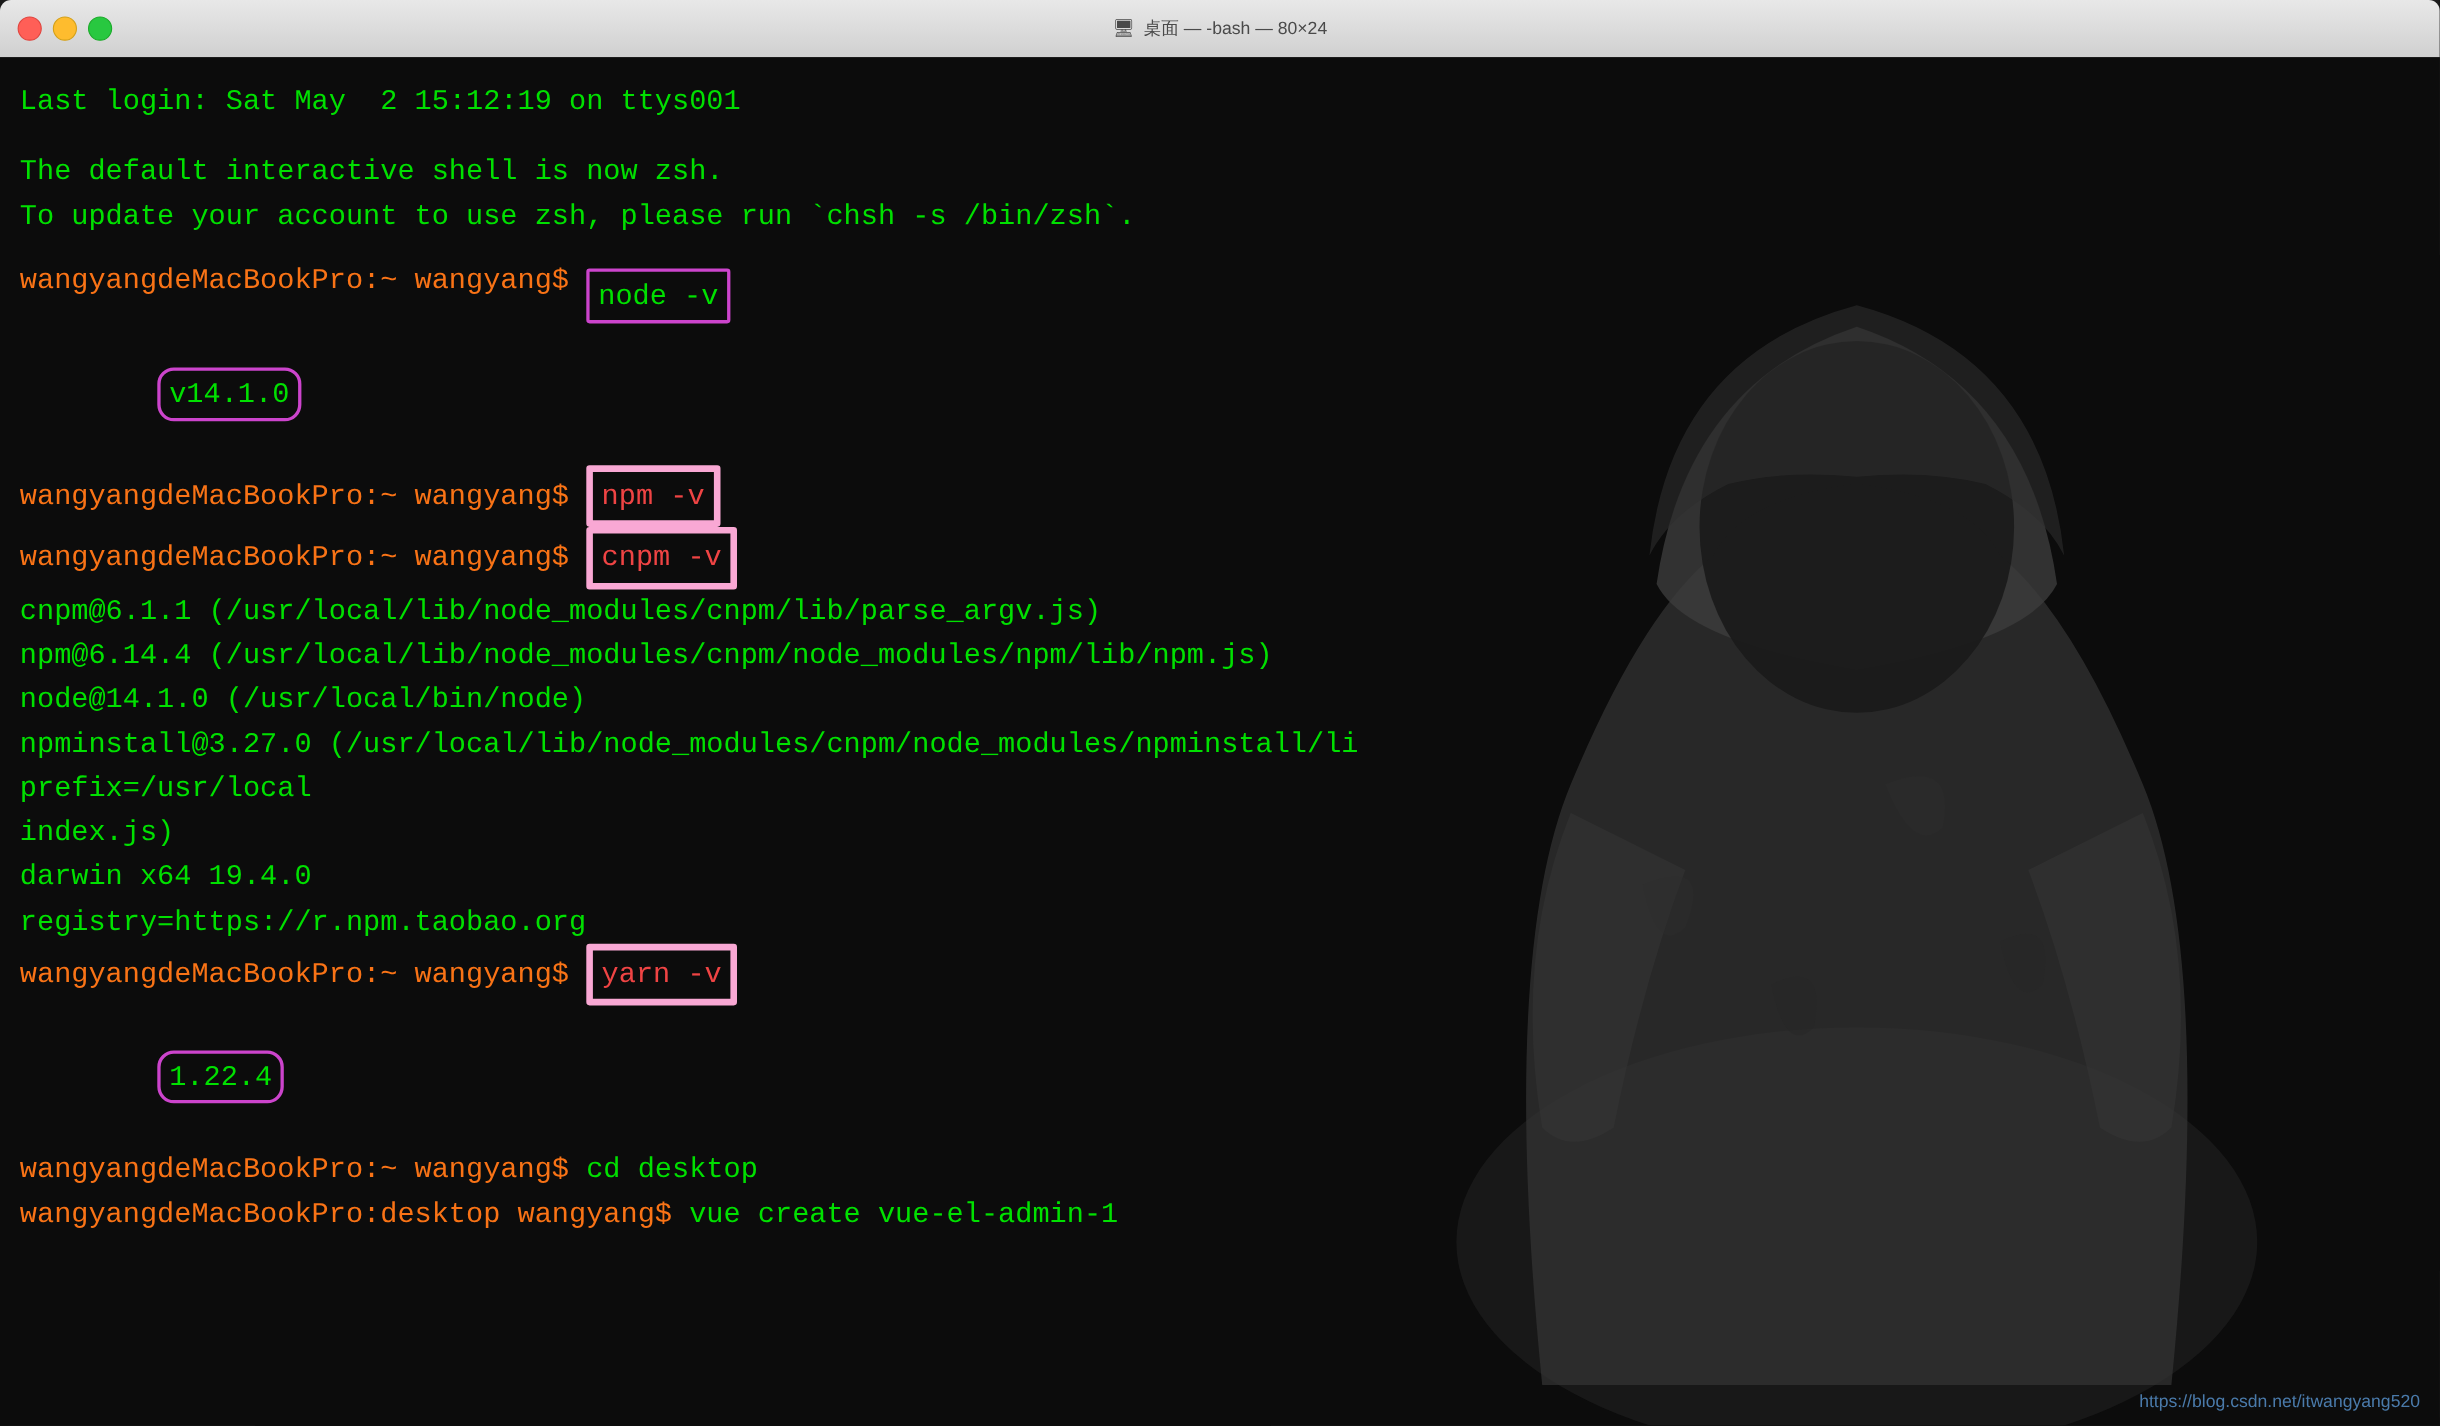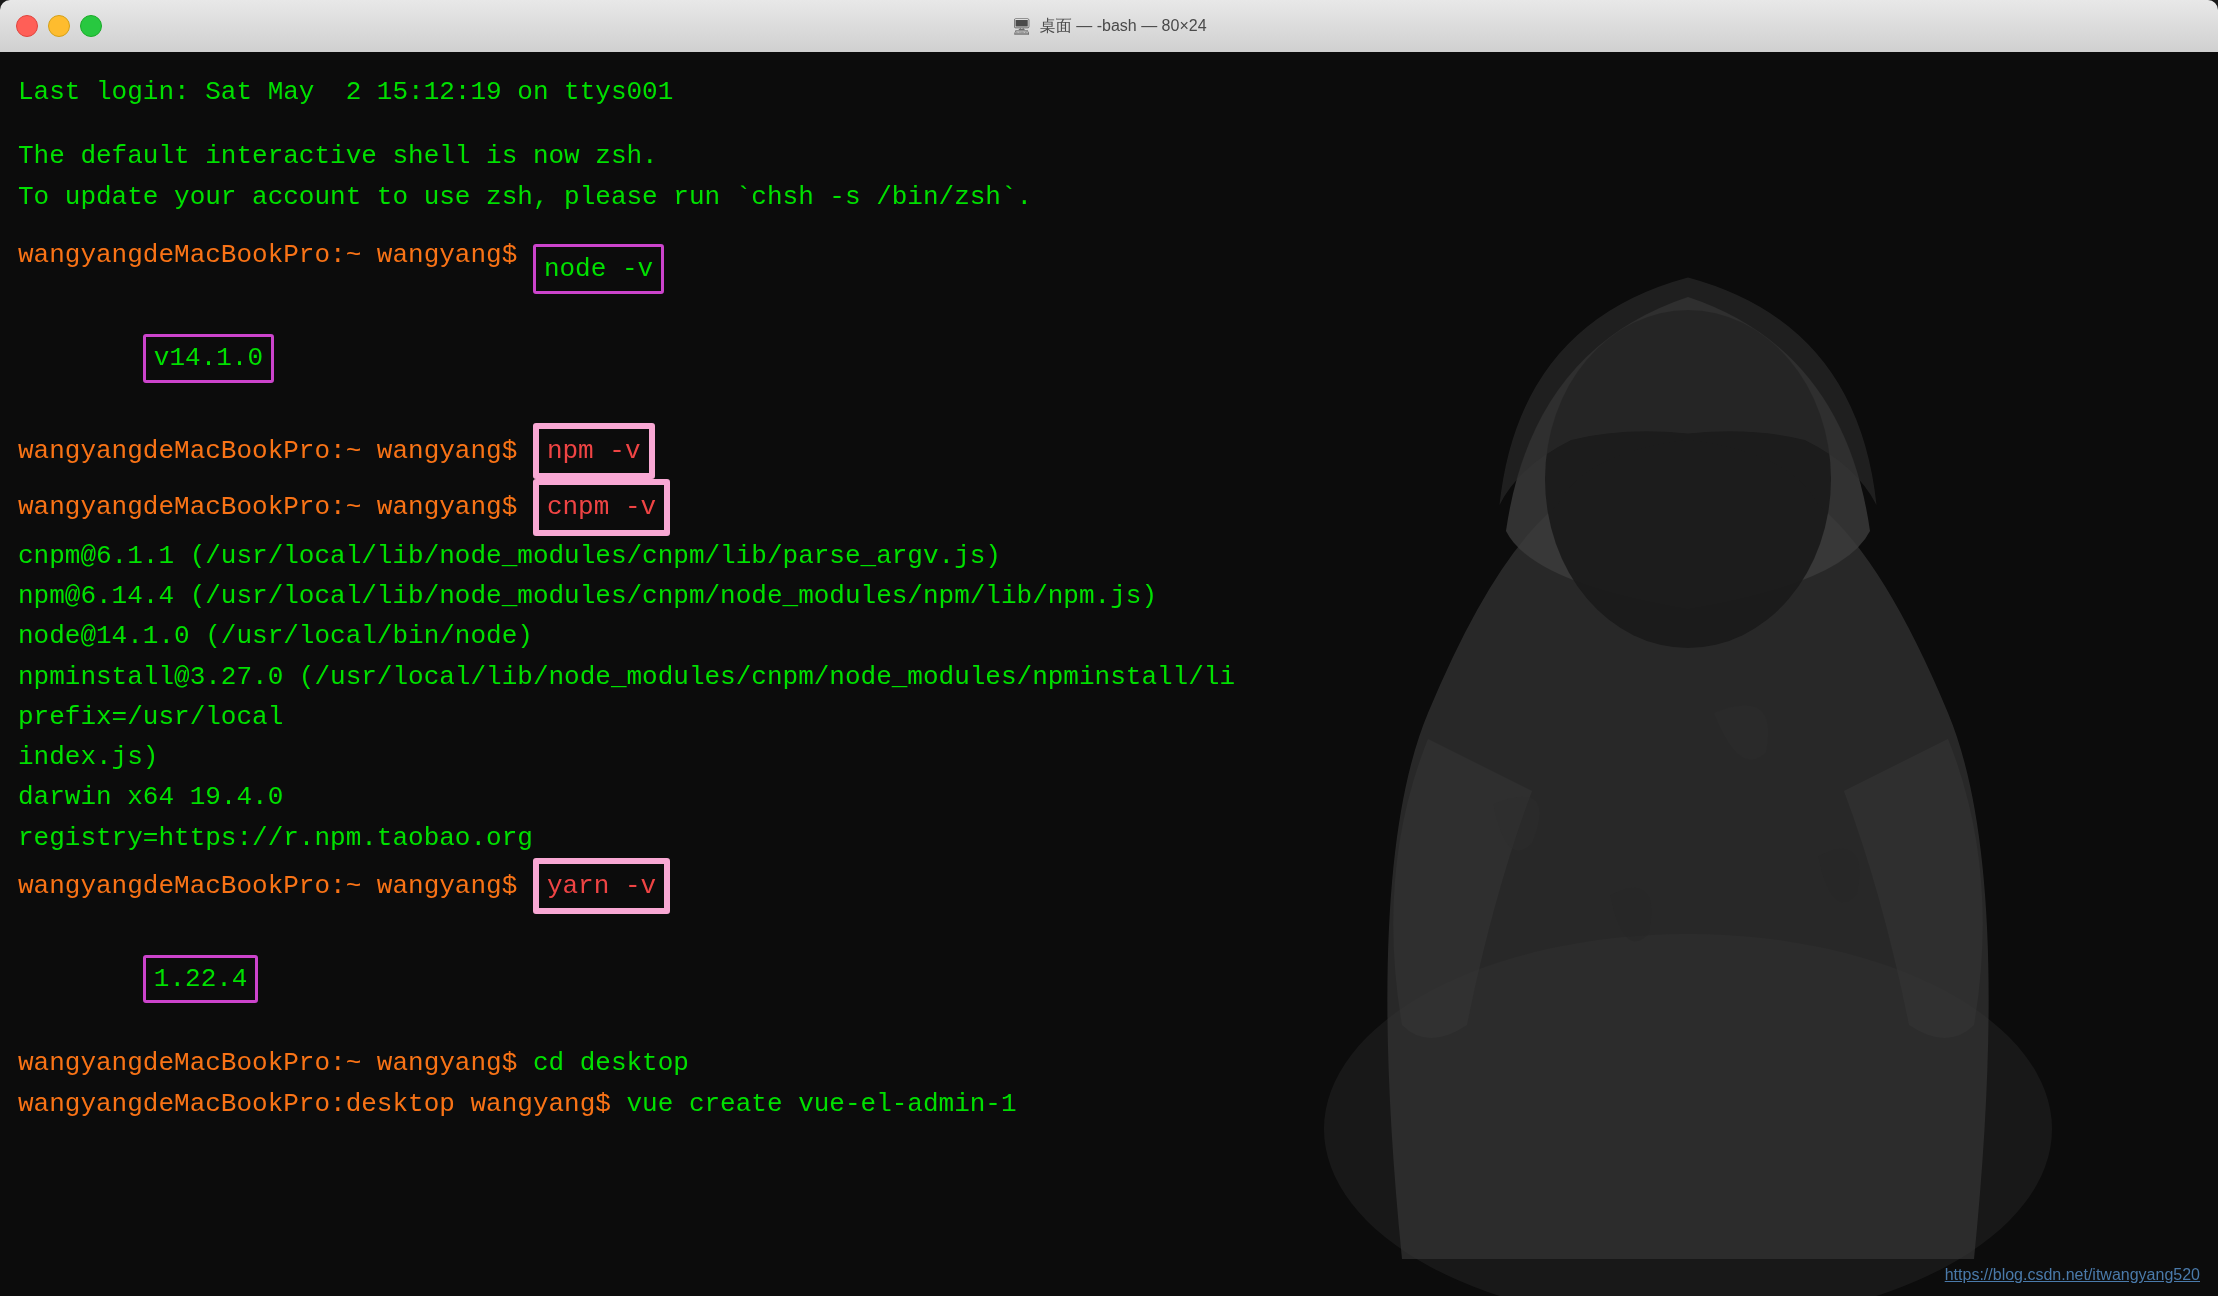--- a/index.html
+++ b/index.html
@@ -137,36 +137,35 @@
       border: 3px solid #cc44cc;
       color: #00e000;
       margin-top: 27px;
     }
 
     
     .version-box {
       display: inline-block;
       border: 3px solid #cc44cc;
       padding: 1px 8px;
-      border-radius: 3px;
+      border-radius: 15px;
       color: #00e000;
       font-size: 26px;
       font-family: 'Courier New', Courier, monospace;
     }
 
     
     .watermark {
       position: absolute;
       bottom: 12px;
       right: 18px;
       color: #4a7aaa;
       font-size: 16px;
       font-family: -apple-system, sans-serif;
       z-index: 2;
-      text-decoration: underline;
     }
 
     .empty-line {
       height: 24px;
     }
   </style>
 </head>
 <body>
 
 <div class="window">

